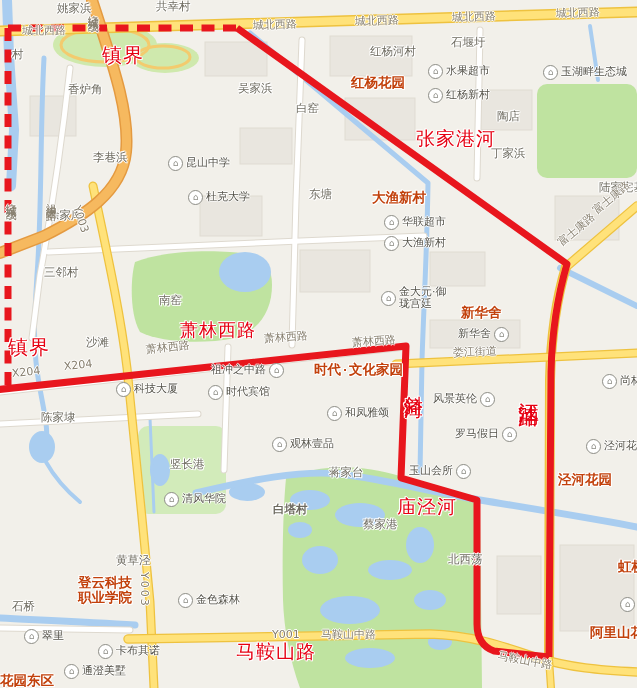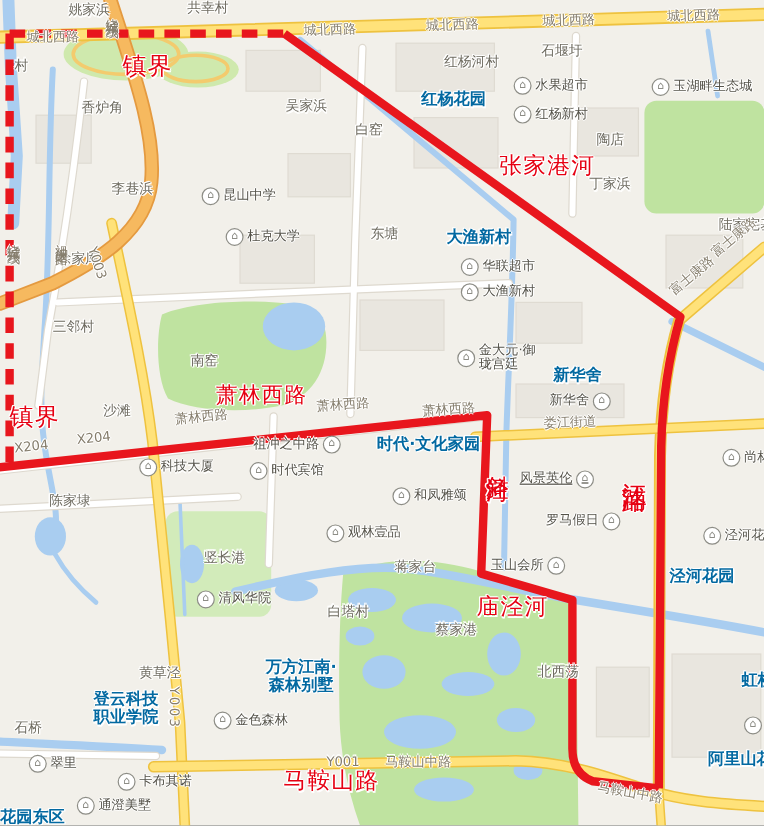--- a/index.html
+++ b/index.html
@@ -6,22 +6,22 @@
   #stage{position:relative;width:637px;height:688px;overflow:hidden;
          background:#f2f0ea;font-family:"DejaVu Sans",sans-serif;
          -webkit-user-select:none;user-select:none;}
   #mapsvg{position:absolute;left:0;top:0;}
   #label-layer{position:absolute;left:0;top:0;width:637px;height:688px;}
   .lbl{position:absolute;white-space:nowrap;line-height:1.12;}
   
   .vl{font-size:11.5px;color:#6e6b60;
       text-shadow:-1px 0 #fff,1px 0 #fff,0 -1px #fff,0 1px #fff,1px 1px #fff,-1px -1px #fff;padding-left:12px;}
   
-  .al{font-size:13.5px;font-weight:bold;color:#0369a1;text-align:center;
-      text-shadow:-1px 0 #fff,1px 0 #fff,0 -1px #fff,0 1px #fff,1px 1px #fff,-1px -1px #fff;}
+  .al{font-size:13.5px;font-weight:bold;color:#c2410c;text-align:center;
+      text-shadow:-1px 0 #fff,1px 0 #fff,0 -1px #fff,0 1px #fff,1px 1px #fff,-1px -1px #fff;font-family:Liberation Mono, monospace;}
   
   .rl{font-size:19px;font-weight:normal;color:var(--red);letter-spacing:1px;
       text-shadow:-1px 0 #fff,1px 0 #fff,0 -1px #fff,0 1px #fff,1px 1px #fff,-1px -1px #fff;}
   
   .rdl{font-size:11px;color:#857d6c;
       text-shadow:-1px 0 #fff,1px 0 #fff,0 -1px #fff,0 1px #fff;}
   .vert{writing-mode:vertical-rl;letter-spacing:2px;}
   
   .poi{position:absolute;display:flex;align-items:center;gap:3px;
        font-size:11px;color:#55534a;white-space:nowrap;
@@ -153,21 +153,21 @@
       <div class="lbl vl" style="left: 479px; top: 147px;">丁家浜</div>
       <div class="lbl vl" style="left: 587px; top: 181px;">陆家宅基</div>
       <div class="lbl vl" style="left: 297px; top: 188px;">东塘</div>
       <div class="lbl vl" style="left: 36px; top: 209px;">徐家厍</div>
       <div class="lbl vl" style="left: 32px; top: 266px;">三邻村</div>
       <div class="lbl vl" style="left: 147px; top: 294px;">南窑</div>
       <div class="lbl vl" style="left: 74px; top: 336px;">沙滩</div>
       <div class="lbl vl" style="left: 29px; top: 411px;">陈家埭</div>
       <div class="lbl vl" style="left: 158px; top: 458px;">竖长港</div>
       <div class="lbl vl" style="left: 317px; top: 466px;">蒋家台</div>
-      <div class="lbl vl" style="left: 261px; top: 503px;">白塔村</div>
+      <div class="lbl vl" style="left: 261px; top: 503px; font-weight: bold;">白塔村</div>
       <div class="lbl vl" style="left: 351px; top: 518px;">蔡家港</div>
       <div class="lbl vl" style="left: 436px; top: 553px;">北西荡</div>
       <div class="lbl vl" style="left: 104px; top: 554px;">黄草泾</div>
       <div class="lbl vl" style="left: 0px; top: 600px;">石桥</div>
       <div class="lbl rdl" style="left: 22px; top: 25px;">城北西路</div>
       <div class="lbl rdl" style="left: 253px; top: 20px; transform: rotate(-2deg); transform-origin: left center;">城北西路</div>
       <div class="lbl rdl" style="left: 355px; top: 16px; transform: rotate(-2deg); transform-origin: left center;">城北西路</div>
       <div class="lbl rdl" style="left: 452px; top: 12px; transform: rotate(-2deg); transform-origin: left center;">城北西路</div>
       <div class="lbl rdl" style="left: 556px; top: 8px; transform: rotate(-2deg); transform-origin: left center;">城北西路</div>
       <div class="lbl rdl vert" style="left: 86px; top: 6px;">绕城东线</div>
@@ -185,21 +185,20 @@
       <div class="lbl rdl vert" style="left: 44px; top: 194px;">祖冲之中路</div>
       <div class="lbl rdl" style="left: 272px; top: 629px;">Y001</div>
       <div class="lbl rdl" style="left: 321px; top: 629px;">马鞍山中路</div>
       <div class="lbl rdl" style="left: 498px; top: 650px; transform: rotate(10deg); transform-origin: left center;">马鞍山中路</div>
       <div class="lbl al" style="left: 351px; top: 76px;">红杨花园</div>
       <div class="lbl al" style="left: 372px; top: 191px;">大渔新村</div>
       <div class="lbl al" style="left: 461px; top: 306px;">新华舍</div>
       <div class="lbl al" style="left: 314px; top: 363px;">时代·文化家园</div>
       <div class="lbl al" style="left: 558px; top: 473px;">泾河花园</div>
       <div class="lbl al" style="left: 76px; top: 576px; width: 58px; white-space: normal;">登云科技职业学院</div>
-      <div class="lbl al" style="left: 215px; top: 549px; width: 72px; white-space: normal;">万方江南·森林别墅</div>
       <div class="lbl al" style="left: 590px; top: 626px;">阿里山花园</div>
       <div class="lbl al" style="left: 618px; top: 560px;">虹桥</div>
       <div class="lbl al" style="left: 0px; top: 674px;">花园东区</div>
       <div class="lbl rl" style="left: 102px; top: 44px; font-size: 20px;">镇界</div>
       <div class="lbl rl" style="left: 8px; top: 336px; font-size: 20px;">镇界</div>
       <div class="lbl rl" style="left: 416px; top: 128px;">张家港河</div>
       <div class="lbl rl" style="left: 180px; top: 320px; font-size: 18px;">萧林西路</div>
       <div class="lbl rl vert" style="left: 403px; top: 381px;">斜泾河</div>
       <div class="lbl rl vert" style="left: 516px; top: 386px; font-size: 21px;">江浦路</div>
       <div class="lbl rl" style="left: 397px; top: 496px;">庙泾河</div>
@@ -253,21 +252,21 @@
         <span class="tx">时代宾馆</span>
       </div>
       <div class="poi" style="left: 327px; top: 406px;">
         <span class="ic">⌂</span>
         <span class="tx">和凤雅颂</span>
       </div>
       <div class="poi" style="left: 272px; top: 437px;">
         <span class="ic">⌂</span>
         <span class="tx">观林壹品</span>
       </div>
-      <div class="poi" style="left: 433px; top: 392px; text-decoration: underline;">
+      <div class="poi" style="left: 433px; top: 392px;">
         <span class="tx">风景英伦</span>
         <span class="ic">⌂</span>
       </div>
       <div class="poi" style="left: 455px; top: 427px;">
         <span class="tx">罗马假日</span>
         <span class="ic">⌂</span>
       </div>
       <div class="poi" style="left: 409px; top: 464px;">
         <span class="tx">玉山会所</span>
         <span class="ic">⌂</span>

